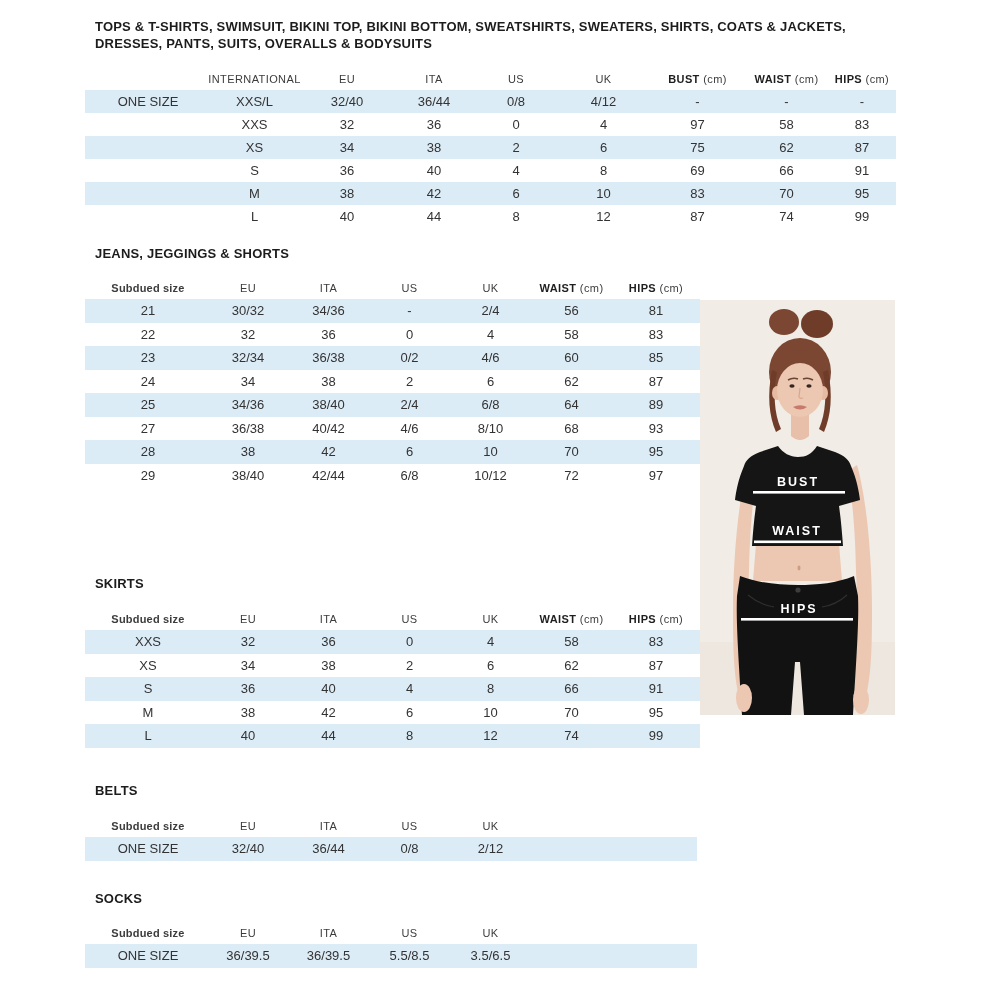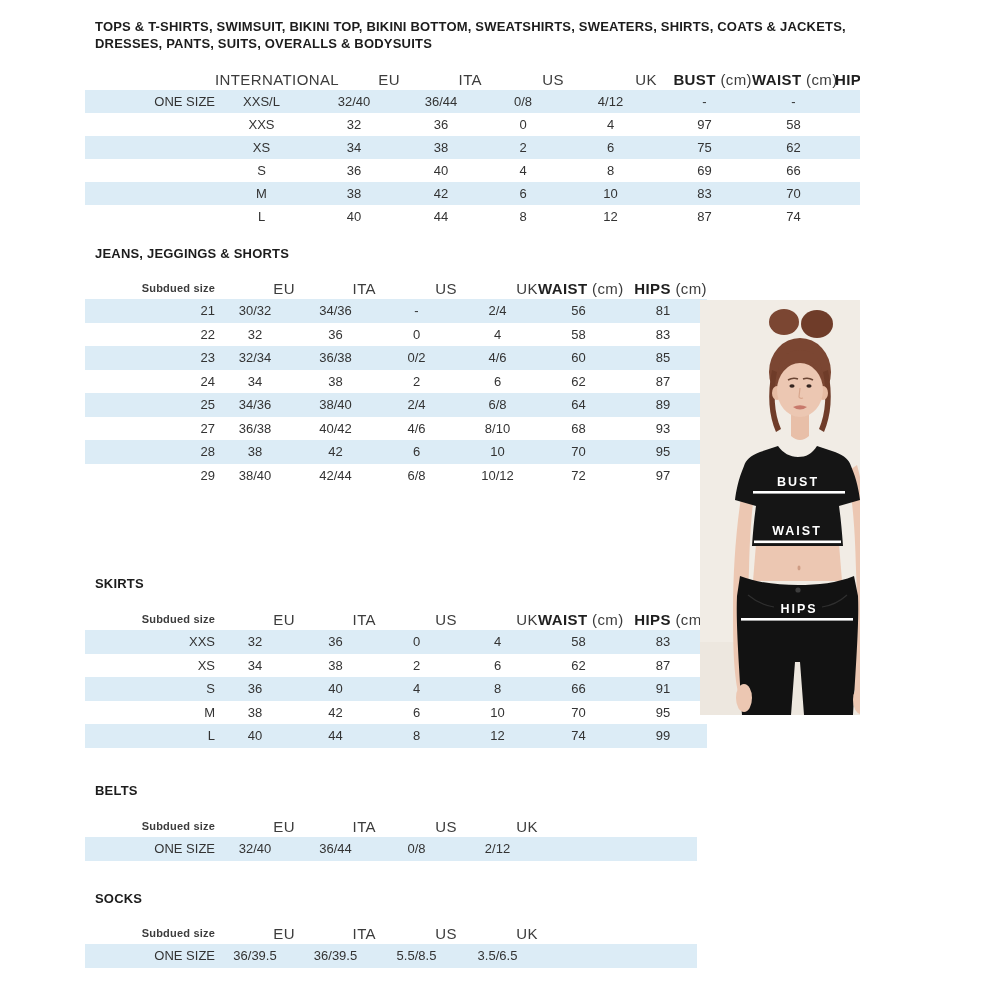--- a/index.html
+++ b/index.html
@@ -1,47 +1,47 @@
 <!DOCTYPE html>
 <html style="--stripe: #dcecf6;"><head>
 <meta charset="utf-8">
 <style>
   html,body{margin:0;padding:0;background:#fff;}
   .canvas{
-    position:relative;width:860px;height:1000px;background:#ffffff;
+    position:relative;width:1000px;height:1000px;background:#ffffff;
     font-family:"Liberation Sans", sans-serif;color:#2e2e2e;overflow:hidden;
   }
   .page-title{
     position:absolute;left:95px;top:18px;width:755px;
     font-size:13px;font-weight:bold;line-height:17px;color:#1c1c1c;letter-spacing:.2px;
   }
   .section-heading{
     position:absolute;left:95px;font-size:13px;font-weight:bold;color:#1c1c1c;letter-spacing:.2px;
   }
   #h-jeans{top:246px;} #h-skirts{top:576px;} #h-belts{top:783px;} #h-socks{top:891px;}
 
   table.size-table{position:absolute;left:85px;border-collapse:collapse;table-layout:fixed;}
   #t-tops{top:68px;width:808px;}
   #t-jeans{top:277px;width:612px;}
   #t-skirts{top:608px;width:612px;}
   #t-belts{top:815px;width:612px;}
   #t-socks{top:922px;width:612px;}
 
   .size-table th{
-    height:22px;padding:0;font-size:15px;font-weight:400;color:#3c3c3c;
-    text-align:right;letter-spacing:.4px;white-space:nowrap;vertical-align:middle;
+    height:22px;padding:0;font-size:11px;font-weight:400;color:#3c3c3c;
+    text-align:center;letter-spacing:.4px;white-space:nowrap;vertical-align:middle;
   }
   .size-table th b{font-weight:700;color:#1f1f1f;}
   .size-table th .unit{font-weight:400;color:#3c3c3c;}
   .size-table td{
     height:23.5px;padding:0;font-size:13px;color:#333;text-align:center;
     white-space:nowrap;vertical-align:middle;
   }
   #t-tops td{height:23px;}
-  .size-table th:first-child,.size-table td:first-child{text-align:right;padding-left:10px;}
+  .size-table th:first-child,.size-table td:first-child{text-align:center;padding-left:3px;}
   .size-table th:first-child{font-size:11px;letter-spacing:.2px;font-weight:bold;}
   .size-table tbody tr:nth-child(odd) td{background:var(--stripe,#dcecf6);}
 
   
   #t-tops th:nth-child(1){width:120px;}
   #t-tops th:nth-child(2){width:93px;}
   #t-tops th:nth-child(3){width:92px;}
   #t-tops th:nth-child(4){width:82px;}
   #t-tops th:nth-child(5){width:82px;}
   #t-tops th:nth-child(6){width:93px;}

